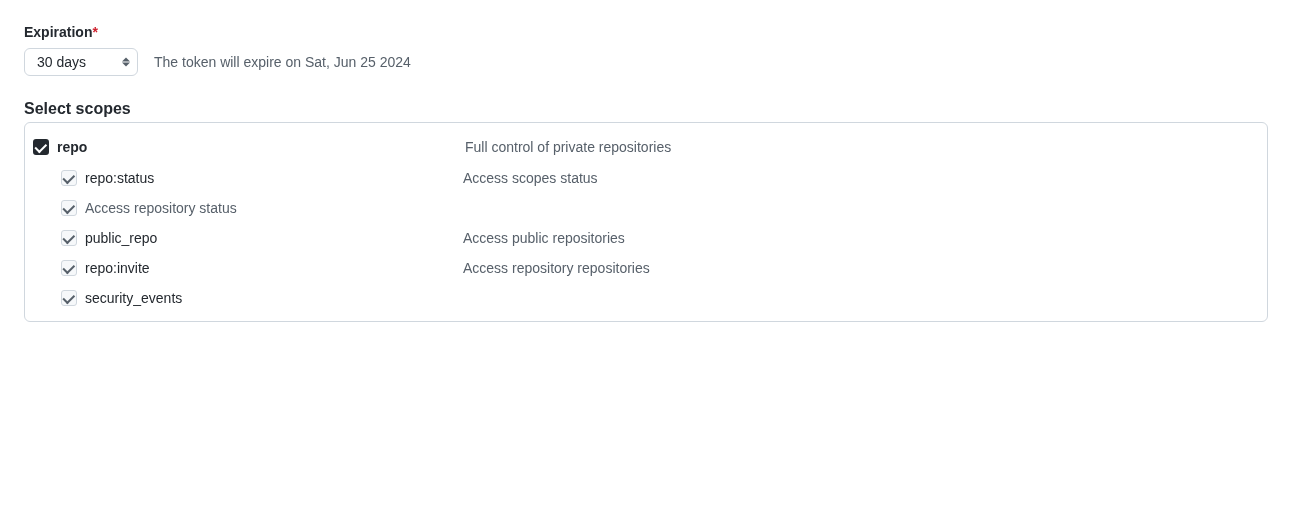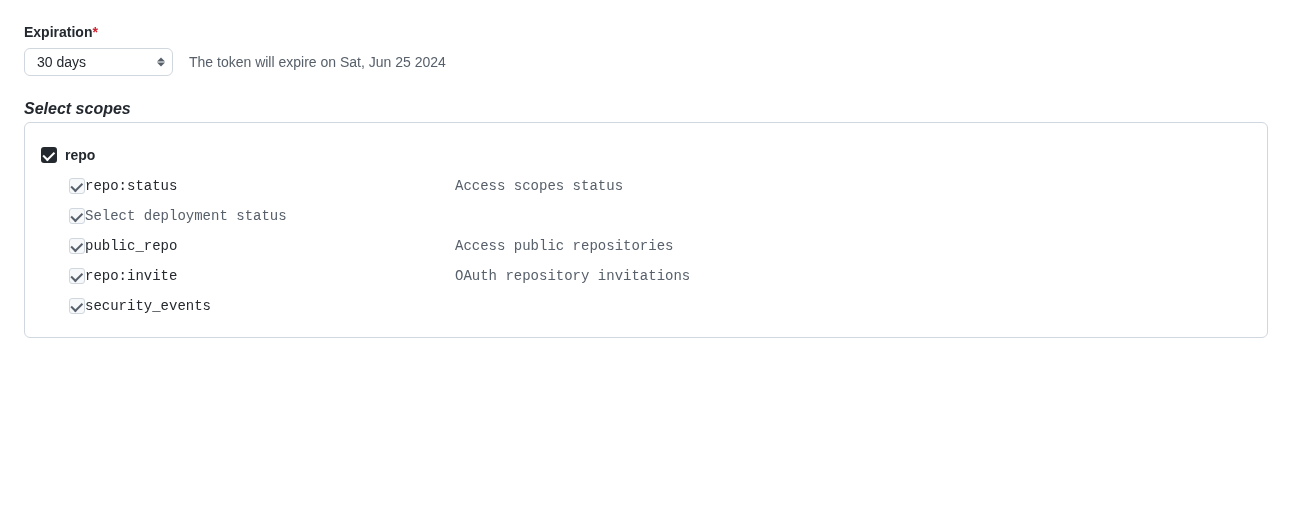--- a/index.html
+++ b/index.html
@@ -48,21 +48,21 @@
     .select-wrapper select {
       appearance: none;
       -webkit-appearance: none;
       background: #ffffff;
       border: 1px solid #d0d7de;
       border-radius: 6px;
       padding: 5px 30px 5px 12px;
       font-size: 14px;
       color: #24292f;
       cursor: pointer;
-      width: 149px;
+      width: 114px;
     }
 
     .select-arrows {
       position: absolute;
       right: 8px;
       top: 50%;
       transform: translateY(-50%);
       pointer-events: none;
       display: flex;
       flex-direction: column;
@@ -93,38 +93,37 @@
     }
 
     .scopes-section {
       margin-bottom: 16px;
     }
 
     .scopes-title {
       font-size: 16px;
       font-weight: 600;
       margin-bottom: 4px;
-      font-style: italic;
     }
 
     .scopes-description {
       font-size: 14px;
       color: #24292f;
       margin-bottom: 16px;
     }
 
     .scopes-description a {
       color: #0969da;
       text-decoration: underline;
     }
 
     .scopes-box {
       border: 1px solid #d0d7de;
       border-radius: 6px;
-      padding: 16px;
+      padding: 8px;
     }
 
     .scope-group {
       margin-bottom: 0;
     }
 
     .scope-parent {
       display: flex;
       align-items: center;
       gap: 8px;
@@ -142,22 +141,22 @@
       font-size: 14px;
     }
 
     .scope-children {
       padding-left: 28px;
     }
 
     .scope-child {
       display: flex;
       align-items: flex-end;
+      gap: 8px;
       padding: 7px 0;
-      font-family: Liberation Mono, monospace;
     }
 
     .scope-child-name {
       flex: 0 0 370px;
       font-size: 14px;
       color: #24292f;
     }
 
     .scope-child-desc {
       color: #57606a;
@@ -238,45 +237,46 @@
 </div>
 
 <div class="scopes-section">
   <div class="scopes-title">Select scopes</div>
 
   <div class="scopes-box">
     <div class="scope-group">
       <div class="scope-parent">
         <div class="checkbox-parent"></div>
         <span class="scope-parent-label">repo</span>
+        <span class="scope-parent-desc">Full control of private repositories</span>
       </div>
 
       <div class="scope-children">
 
         <div class="scope-child">
           <div class="checkbox-child"></div>
           <span class="scope-child-name">repo:status</span>
           <span class="scope-child-desc">Access scopes status</span>
         </div>
 
         <div class="scope-child">
           <div class="checkbox-child"></div>
-          <span class="scope-child-desc">Select deployment status</span>
+          <span class="scope-child-desc">Access repository status</span>
         </div>
 
         <div class="scope-child">
           <div class="checkbox-child"></div>
           <span class="scope-child-name">public_repo</span>
           <span class="scope-child-desc">Access public repositories</span>
         </div>
 
         <div class="scope-child">
           <div class="checkbox-child"></div>
           <span class="scope-child-name">repo:invite</span>
-          <span class="scope-child-desc">OAuth repository invitations</span>
+          <span class="scope-child-desc">Access repository repositories</span>
         </div>
 
         <div class="scope-child">
           <div class="checkbox-child"></div>
           <span class="scope-child-name">security_events</span>
         </div>
 
       </div>
     </div>
   </div>

